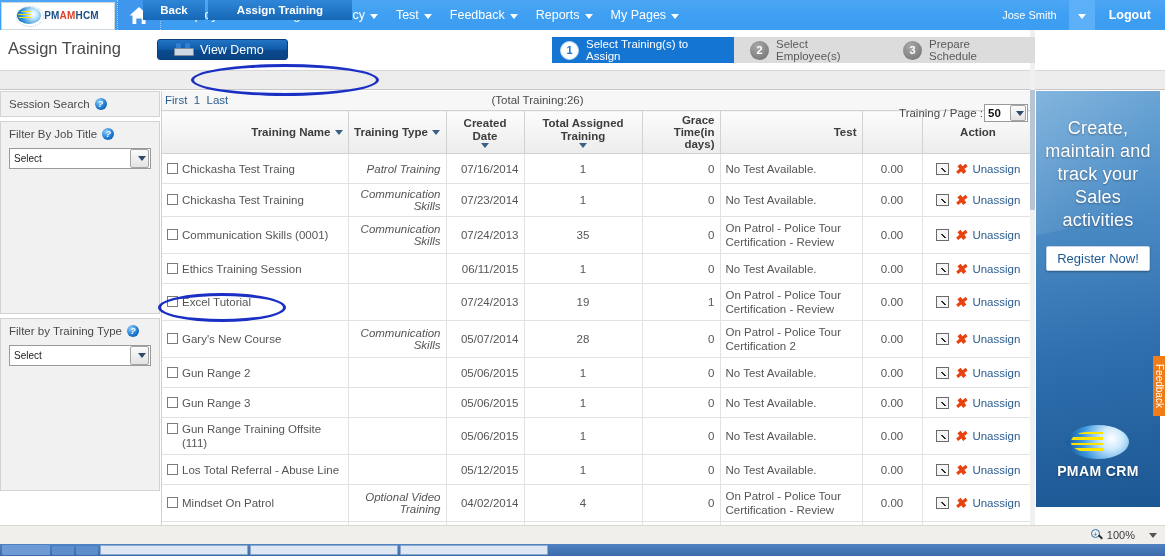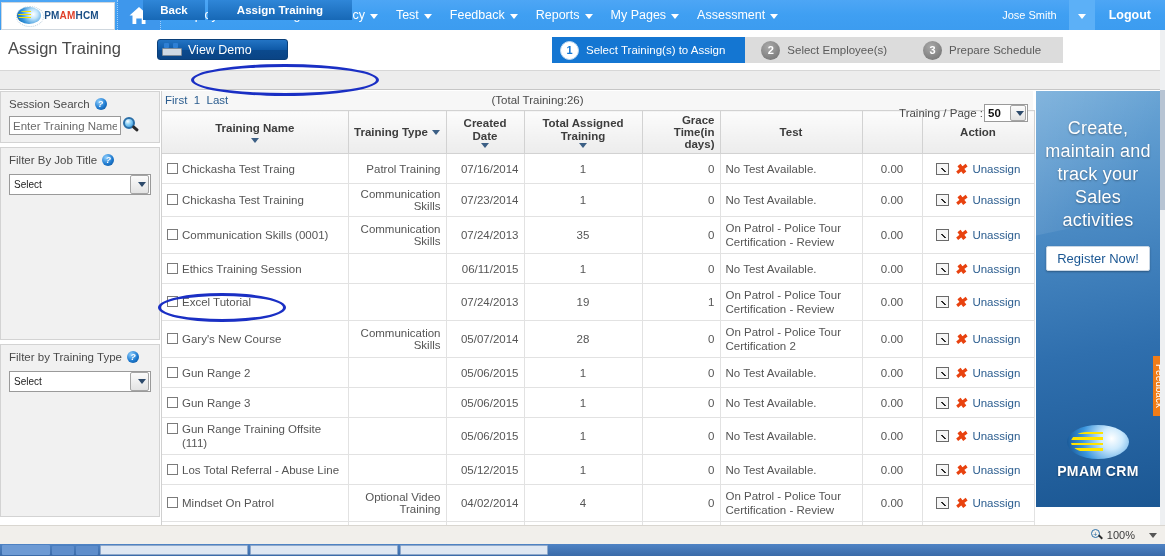--- a/index.html
+++ b/index.html
@@ -3,21 +3,21 @@
 <meta charset="utf-8">
 <style>
   * { box-sizing: border-box; }
   html, body {
     margin: 0; padding: 0;
     width: 1165px; height: 556px;
     overflow: hidden;
     font-family: "Liberation Sans", sans-serif;
     background: #ffffff;
   }
-  #app { position: relative; width: 1165px; height: 556px; background:#fff; }
+  #app { position: relative; width: 1035px; height: 556px; background:#fff; }
 
   
   .topnav {
     position: absolute; left:0; top:0; width:1165px; height:30px;
     background: linear-gradient(to bottom,#4da6f5 0%, #3f9ff2 50%, #3c9cf0 100%);
     display:flex; align-items:center;
   }
   .logo-box {
     width:114px; height:28px; margin-left:1px; margin-top:1px;
     background:#fff; border:1px solid #cfd7de;
@@ -75,21 +75,21 @@
   .titlerow { position:absolute; left:0; top:30px; width:1165px; height:40px; background:#fff; }
   .page-title {
     position:absolute; left:8px; top:9px; font-size:16.5px; color:#4a4a4a;
   }
   .viewdemo {
     position:absolute; left:157px; top:39px;
     width:131px; height:21px; border-radius:3px;
     background: linear-gradient(to bottom,#1566b8 0%, #0c4f9c 48%, #0a4party 48%, #083f82 100%);
     background: linear-gradient(to bottom,#2374c4 0%, #0f5aa8 50%, #0b4a8e 51%, #0a4485 100%);
     border:1px solid #0a3f79;
-    display:flex; align-items:center; gap:6px; padding-left:4px;
+    display:flex; align-items:center; gap:6px; padding-left:16px;
     cursor:pointer;
   }
   .vd-icon { width:20px;height:13px; position:relative; flex:0 0 auto; }
   .vd-icon .bar{position:absolute;left:0;bottom:0;width:20px;height:8px;background:#cfd9e4;border:1px solid #7e8b99;border-radius:1px;}
   .vd-icon .b1{position:absolute;left:2px;top:0;width:5px;height:5px;background:#2e7fd4;border-radius:1px;}
   .vd-icon .b2{position:absolute;left:11px;top:0;width:5px;height:5px;background:#2e7fd4;border-radius:1px;}
   .vd-text { color:#ffffff; font-size:12.5px; }
 
   
   .stepper { position:absolute; left:552px; top:37px; height:26px; display:flex; }
@@ -211,29 +211,29 @@
   .perpage-sel .sel-arrow{width:16px;height:16px;}
 
   table.grid { border-collapse:collapse; width:872px; table-layout:fixed; }
   table.grid th {
     background: linear-gradient(to bottom,#fcfcfc 0%, #ececec 100%);
     border:1px solid #d2d2d2; border-left:none;
     font-size:11.5px; color:#3d3d3d; padding:3px 5px; height:29px;
     vertical-align:middle;
   }
   table.grid th .thinner { display:flex; align-items:center; justify-content:center; gap:4px; }
-  table.grid th.left .thinner { justify-content:flex-end;flex-direction:column; }
+  table.grid th.left .thinner { justify-content:flex-end; }
   table.grid td {
     border-bottom:1px solid #e2e2e2; border-right:1px solid #e2e2e2;
     font-size:11.5px; color:#555; padding:4px 5px; vertical-align:middle;
     height:30px;
   }
   td.c-name { color:#2b5d8f;margin-top:44px; }
   td.c-name label{ display:flex; align-items:flex-start; gap:4px; cursor:pointer; line-height:14px;}
-  td.c-type { text-align:right; color:#6a6a6a; }
+  td.c-type { text-align:right; color:#6a6a6a;font-style:italic; }
   td.c-date { text-align:right; color:#5a5a5a; }
   td.c-total { text-align:center; color:#2b5d8f; }
   td.c-grace { text-align:right; color:#5a5a5a; }
   td.c-test  { text-align:left; color:#5a5a5a; line-height:14px; }
   td.c-score { text-align:center; color:#5a5a5a; }
   td.c-action { text-align:center; }
   .cb {
     width:11px;height:11px;border:1px solid #7b7b7b;background:#fff;display:inline-block;
     flex:0 0 auto; margin-top:1px; cursor:pointer;
   }
@@ -367,24 +367,20 @@
         <i class="caret-white"></i>
       </div>
       <div class="nav-item">
         <span>Reports</span>
         <i class="caret-white"></i>
       </div>
       <div class="nav-item">
         <span>My Pages</span>
         <i class="caret-white"></i>
       </div>
-      <div class="nav-item">
-        <span>Assessment</span>
-        <i class="caret-white"></i>
-      </div>
     </div>
 
     <div class="nav-right">
       <div class="user-name">Jose Smith</div>
       <div class="user-caret-box">
         <i class="caret-white"></i>
       </div>
       <div class="logout-btn">Logout</div>
     </div>
   </div>
@@ -420,27 +416,20 @@
   <div class="tabbar"></div>
   <div class="tab-back">Back</div>
   <div class="tab-assign">Assign Training</div>
 
   <div class="sidebar">
 
     <div class="panel">
       <div class="panel-head">
         <span>Session Search</span>
         <span class="help-icon">?</span>
-      </div>
-      <div class="search-wrap">
-        <input class="search-input" type="text" placeholder="Enter Training Name" style="">
-        <span class="mag">
-          <span class="lens"></span>
-            <span class="handle"></span>
-        </span>
       </div>
     </div>
 
     <div class="panel panel-jobtitle">
       <div class="panel-head">
         <span>Filter By Job Title</span>
         <span class="help-icon">?</span>
       </div>
       <div class="select-box">
         <div class="styled-select">

